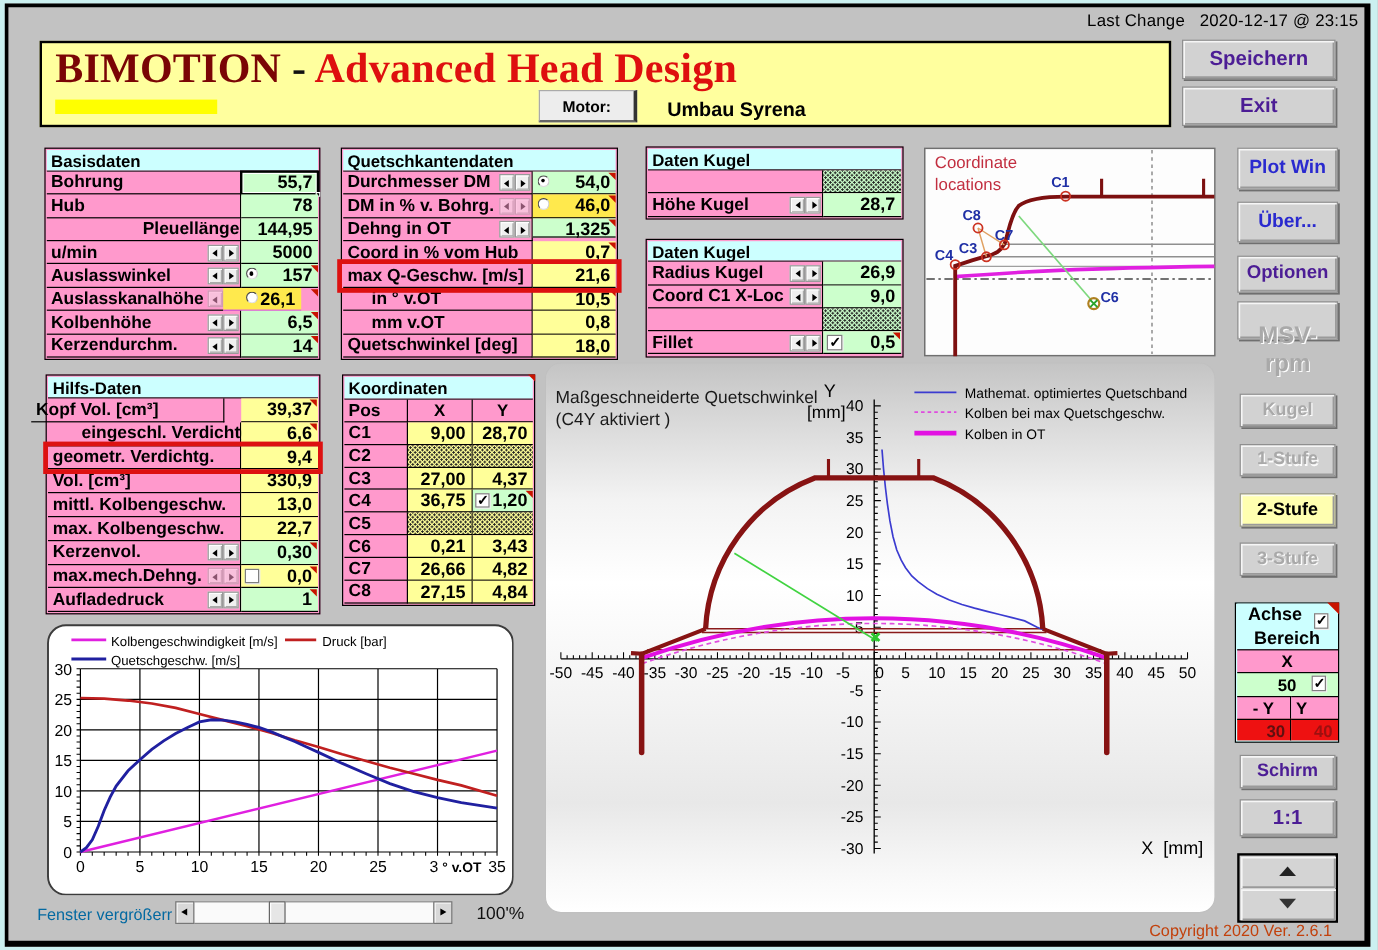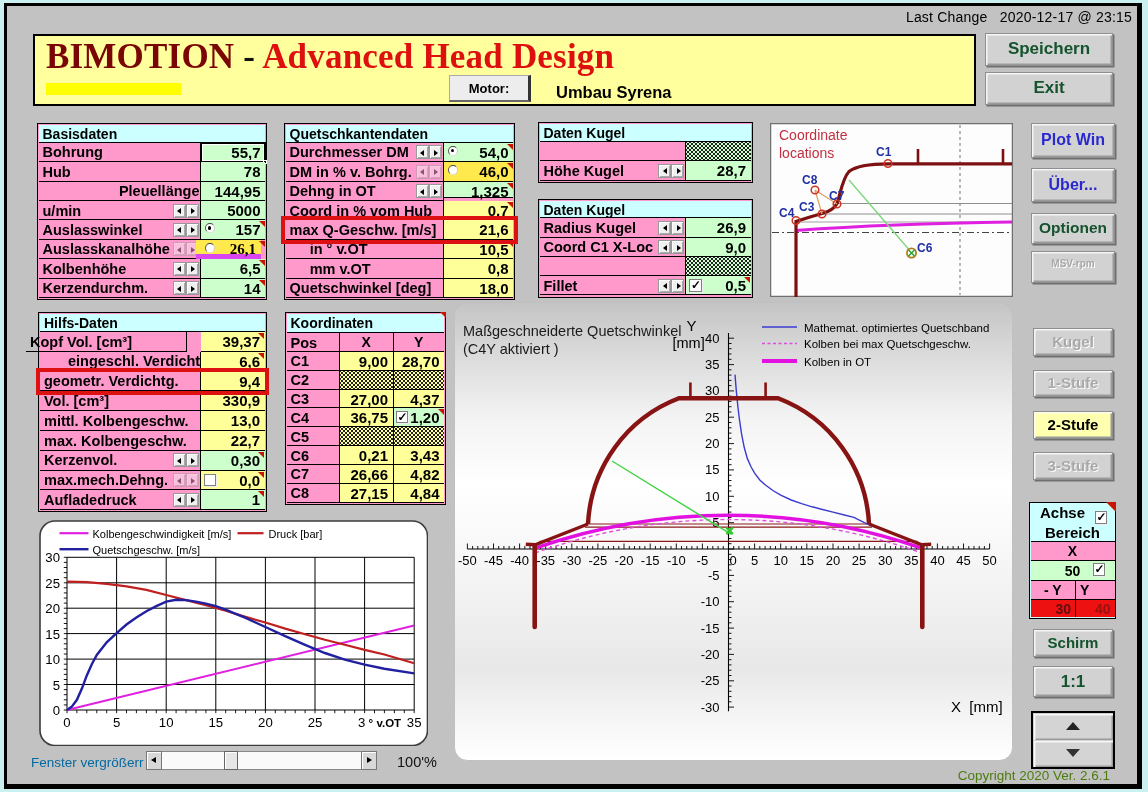--- a/index.html
+++ b/index.html
@@ -12,21 +12,21 @@
  box-shadow:inset 1px 1px 0 #fff,inset -1px -1px 0 #aaa}
 .tl{position:absolute;left:3.5px;top:3.5px;width:0;height:0;border-right:4px solid #000;border-top:3px solid transparent;border-bottom:3px solid transparent}
 .tr{position:absolute;left:4.5px;top:3.5px;width:0;height:0;border-left:4px solid #000;border-top:3px solid transparent;border-bottom:3px solid transparent}
 .radio{position:absolute;width:10px;height:10px;border-radius:50%;background:#fff;border-style:solid;border-width:1.5px;border-color:#444 #ccc #ddd #555}
 .rdot{position:absolute;left:2px;top:2px;width:3.5px;height:3.5px;border-radius:50%;background:#000}
 .cbx{position:absolute;width:12.5px;height:12.5px;background:#fff;border:1px solid #808080;box-shadow:1px 1px 0 #eee}
 .ck{position:absolute;left:1px;top:-2px;font-size:12px;font-weight:bold}
 .hatch{background-image:radial-gradient(#222 0.8px,transparent 1px),radial-gradient(#222 0.8px,transparent 1px);background-size:4px 4px;background-position:0 0,2px 2px}
 .btn{position:absolute;background:#d2d2d2;border:1px solid #8f8f8f;
  box-shadow:inset 1.5px 1.5px 0 #f6f6f6,inset -1.5px -1.5px 0 #9a9a9a,1.5px 1.5px 0 #6f6f6f;
- text-align:center;font-weight:bold;color:#14532d}
+ text-align:center;font-weight:bold;color:#4c1d95}
 .btn.dis{color:#a9a9a9;text-shadow:1px 1px 0 #fcfcfc}
 .btn.blue{color:#2929cf}
 
 </style></head><body>
 <div style="position:absolute;left:4px;top:3px;width:1138px;height:786px;background:#c2c2c2;border:solid #000;border-width:3px 5px 5px 3px"></div>
 <div style="position:absolute;left:700px;top:9px;width:432px;font-size:14px;letter-spacing:0.2px;text-align:right;color:#000">Last Change&nbsp;&nbsp; 2020-12-17 @ 23:15</div>
 <div style="position:absolute;left:33px;top:34px;width:943px;height:72px;background:#ffff9e;border:2px solid #000"></div>
 <div style="position:absolute;left:46px;top:83px;width:135px;height:12px;background:#ffff00"></div>
 <div class="ab" style="left:46px;top:37px;font-family:'Liberation Serif',serif;font-weight:bold;font-size:35px;letter-spacing:0.2px;white-space:nowrap"><span style="color:#7a0505">BIMOTION</span><span style="color:#111"> - </span><span style="color:#de0f0f">Advanced Head Design</span></div>
 <div style="position:absolute;left:449px;top:75px;width:82px;height:27px;background:#ededed;border:1px solid #aaa;border-right:3px solid #333;border-bottom:2px solid #666;text-align:center;font-weight:bold;font-size:13px;padding-top:5px">Motor:</div>
@@ -93,21 +93,21 @@
     <span class="lbl" style="display:block">Auslasskanalhöhe</span>
   </div>
 <div style="position:absolute;left:172.5px;top:242.30000000000004px;width:26px;height:14px;opacity:.45;">
     <div class="spb">
       <span class="tl"></span>
     </div>
     <div class="spb" style="left:13px">
       <span class="tr"></span>
     </div>
   </div>
-<div style="position:absolute;left:196px;top:239.80000000000004px;width:64.5px;height:19.4px;background:#ffe94d;border-bottom:5px solid #d946ef;font-family:Liberation Serif, serif;">
+<div style="position:absolute;left:186px;top:239.80000000000004px;width:64.5px;height:19.4px;background:#ffe94d;border-bottom:1px solid #d946ef;">
     <span class="val" style="display:block">26,1</span>
   </div>
 <span class="radio" style="left:204.5px;top:242.80000000000004px"></span>
 <div style="position:absolute;left:258.5px;top:240.80000000000004px;width:0;height:0;border-top:6.5px solid #c81400;border-left:6.5px solid transparent"></div>
 <div style="position:absolute;left:38.5px;top:259.20000000000005px;width:162px;height:19.4px;border-bottom:1px solid #000;border-right:1px solid #000;">
     <span class="lbl" style="display:block">Kolbenhöhe</span>
   </div>
 <div style="position:absolute;left:172.5px;top:261.70000000000005px;width:26px;height:14px;">
     <div class="spb">
       <span class="tl"></span>
@@ -502,21 +502,21 @@
     <text x="59" y="77" font-family="Liberation Sans" font-size="12" font-weight="bold" fill="#1f2fa5">C7</text>
     <text x="29" y="88" font-family="Liberation Sans" font-size="12" font-weight="bold" fill="#1f2fa5">C3</text>
     <text x="9" y="94" font-family="Liberation Sans" font-size="12" font-weight="bold" fill="#1f2fa5">C4</text>
     <text x="147" y="129" font-family="Liberation Sans" font-size="12" font-weight="bold" fill="#1f2fa5">C6</text>
     <text x="9" y="17" font-family="Liberation Sans" font-size="14" fill="#c22f40">Coordinate</text>
     <text x="9" y="35" font-family="Liberation Sans" font-size="14" fill="#c22f40">locations</text>
   </svg>
 <div class="btn blue" style="position:absolute;left:1031px;top:122.5px;width:84px;height:35px;font-size:16px;padding-top:7.0px">Plot Win</div>
 <div class="btn blue" style="position:absolute;left:1031px;top:168px;width:84px;height:34px;font-size:16px;padding-top:6.5px">Über...</div>
 <div class="btn " style="position:absolute;left:1031px;top:212.5px;width:84px;height:31px;font-size:15.5px;padding-top:5.25px">Optionen</div>
-<div class="btn dis" style="position:absolute;left:1031px;top:251px;width:84px;height:32px;font-size:10px;padding-top:6px">MSV-rpm</div>
+<div class="btn dis" style="position:absolute;left:1031px;top:251px;width:84px;height:32px;font-size:20px;padding-top:17px">MSV-rpm</div>
 <div class="btn dis" style="position:absolute;left:1033px;top:328px;width:80px;height:28px;font-size:15px;padding-top:4.0px">Kugel</div>
 <div class="btn dis" style="position:absolute;left:1033px;top:369.5px;width:80px;height:27px;font-size:15px;padding-top:3.5px">1-Stufe</div>
 <div class="ab" style="position:absolute;left:1033px;top:410.5px;width:80px;height:28px;font-size:15px;padding-top:4px;background:#ffffb0;border:1px solid #8f8f8f;box-shadow:inset 1.5px 1.5px 0 #fcfcf0,inset -1.5px -1.5px 0 #9a9a9a,1.5px 1.5px 0 #6f6f6f;text-align:center;font-weight:bold;color:#000">2-Stufe</div>
 <div class="btn dis" style="position:absolute;left:1033px;top:452px;width:80px;height:28px;font-size:15px;padding-top:4.0px">3-Stufe</div>
 <div style="position:absolute;left:1029.0px;top:501.5px;width:87px;height:117.3px;border:1.5px solid #000;background:#ccffff"></div>
 <div style="position:absolute;left:1030.5px;top:503px;width:84px;height:38.3px;background:#ccffff;font-weight:bold;font-size:15px;line-height:19.5px">
     <div style="text-align:center;padding-right:20px">Achse</div>
     <div style="text-align:center">Bereich</div>
   </div>
 <span class="cbx" style="left:1094.5px;top:511px">
@@ -532,21 +532,21 @@
 <div style="position:absolute;left:1030.5px;top:598.6px;width:45.5px;height:18.7px;background:#ee1111;border-top:1.5px solid #000;border-right:1.5px solid #000;text-align:right;font-weight:bold;font-size:14px;padding:1px 4px 0 0;color:#5f1010">30</div>
 <div style="position:absolute;left:1076.0px;top:598.6px;width:38.5px;height:18.7px;background:#ee1111;border-top:1.5px solid #000;text-align:right;font-weight:bold;font-size:14px;padding:1px 4px 0 0;color:#9c1010">40</div>
 <div style="position:absolute;left:1106.0px;top:501.5px;width:0;height:0;border-top:10px solid #c81400;border-left:10px solid transparent"></div>
 <div class="btn " style="position:absolute;left:1033px;top:629px;width:80px;height:28px;font-size:15px;padding-top:4.0px">Schirm</div>
 <div class="btn " style="position:absolute;left:1033px;top:666px;width:80px;height:31px;font-size:17px;padding-top:4.5px">1:1</div>
 <div style="position:absolute;left:1031px;top:711px;width:84px;height:58px;border:2.5px solid #000;background:#d2d2d2"></div>
 <div style="position:absolute;left:1033.5px;top:713.5px;width:79px;height:26px;background:#d4d4d4;box-shadow:inset 1.5px 1.5px 0 #f6f6f6,inset -1.5px -1.5px 0 #9a9a9a;"></div>
 <div style="position:absolute;left:1033.5px;top:740.5px;width:79px;height:26px;background:#d4d4d4;box-shadow:inset 1.5px 1.5px 0 #f6f6f6,inset -1.5px -1.5px 0 #9a9a9a;"></div>
 <div style="position:absolute;left:1066px;top:722px;width:0;height:0;border-bottom:8px solid #222;border-left:7px solid transparent;border-right:7px solid transparent"></div>
 <div style="position:absolute;left:1066px;top:749px;width:0;height:0;border-top:8px solid #333;border-left:7px solid transparent;border-right:7px solid transparent"></div>
-<div style="position:absolute;left:700px;top:768px;width:410px;text-align:right;font-size:13.5px;color:#4d7c0f">Copyright 2020 Ver. 2.6.1</div>
+<div style="position:absolute;left:700px;top:768px;width:410px;text-align:right;font-size:13.5px;color:#c2410c">Copyright 2020 Ver. 2.6.1</div>
 <svg class="ab" style="left:38.5px;top:519.5px" width="389.5" height="226.5" viewBox="0 0 389.5 226.5">
     <rect x="1" y="1" width="387.5" height="224.5" rx="15" fill="#fff" stroke="#3c3c3c" stroke-width="1.6"></rect>
     <path d="M 28.0 190.0 V 37.3 M 77.6 190.0 V 37.3 M 127.2 190.0 V 37.3 M 176.8 190.0 V 37.3 M 226.4 190.0 V 37.3 M 276.0 190.0 V 37.3 M 325.6 190.0 V 37.3 M 375.2 190.0 V 37.3 M 28.0 190.0 H 375.2 M 28.0 164.5 H 375.2 M 28.0 139.1 H 375.2 M 28.0 113.6 H 375.2 M 28.0 88.2 H 375.2 M 28.0 62.8 H 375.2 M 28.0 37.3 H 375.2" stroke="#000" stroke-width="1" fill="none"></path>
     <path d="M 28.0 190.0 v 3.2 M 37.9 190.0 v 3.2 M 47.8 190.0 v 3.2 M 57.8 190.0 v 3.2 M 67.7 190.0 v 3.2 M 77.6 190.0 v 3.2 M 87.5 190.0 v 3.2 M 97.4 190.0 v 3.2 M 107.4 190.0 v 3.2 M 117.3 190.0 v 3.2 M 127.2 190.0 v 3.2 M 137.1 190.0 v 3.2 M 147.0 190.0 v 3.2 M 157.0 190.0 v 3.2 M 166.9 190.0 v 3.2 M 176.8 190.0 v 3.2 M 186.7 190.0 v 3.2 M 196.6 190.0 v 3.2 M 206.6 190.0 v 3.2 M 216.5 190.0 v 3.2 M 226.4 190.0 v 3.2 M 236.3 190.0 v 3.2 M 246.2 190.0 v 3.2 M 256.2 190.0 v 3.2 M 266.1 190.0 v 3.2 M 276.0 190.0 v 3.2 M 285.9 190.0 v 3.2 M 295.8 190.0 v 3.2 M 305.8 190.0 v 3.2 M 315.7 190.0 v 3.2 M 325.6 190.0 v 3.2 M 335.5 190.0 v 3.2 M 345.4 190.0 v 3.2 M 355.4 190.0 v 3.2 M 365.3 190.0 v 3.2 M 375.2 190.0 v 3.2 M 28.0 190.0 h -3.2 M 28.0 184.9 h -3.2 M 28.0 179.8 h -3.2 M 28.0 174.7 h -3.2 M 28.0 169.6 h -3.2 M 28.0 164.5 h -3.2 M 28.0 159.5 h -3.2 M 28.0 154.4 h -3.2 M 28.0 149.3 h -3.2 M 28.0 144.2 h -3.2 M 28.0 139.1 h -3.2 M 28.0 134.0 h -3.2 M 28.0 128.9 h -3.2 M 28.0 123.8 h -3.2 M 28.0 118.7 h -3.2 M 28.0 113.6 h -3.2 M 28.0 108.6 h -3.2 M 28.0 103.5 h -3.2 M 28.0 98.4 h -3.2 M 28.0 93.3 h -3.2 M 28.0 88.2 h -3.2 M 28.0 83.1 h -3.2 M 28.0 78.0 h -3.2 M 28.0 72.9 h -3.2 M 28.0 67.8 h -3.2 M 28.0 62.8 h -3.2 M 28.0 57.7 h -3.2 M 28.0 52.6 h -3.2 M 28.0 47.5 h -3.2 M 28.0 42.4 h -3.2 M 28.0 37.3 h -3.2" stroke="#000" stroke-width="0.9" fill="none"></path>
     <text x="28.0" y="207.0" text-anchor="middle" font-size="13.2" fill="#000">0</text>
     <text x="77.6" y="207.0" text-anchor="middle" font-size="13.2" fill="#000">5</text>
     <text x="127.2" y="207.0" text-anchor="middle" font-size="13.2" fill="#000">10</text>
     <text x="176.8" y="207.0" text-anchor="middle" font-size="13.2" fill="#000">15</text>
     <text x="226.4" y="207.0" text-anchor="middle" font-size="13.2" fill="#000">20</text>
     <text x="276.0" y="207.0" text-anchor="middle" font-size="13.2" fill="#000">25</text>

